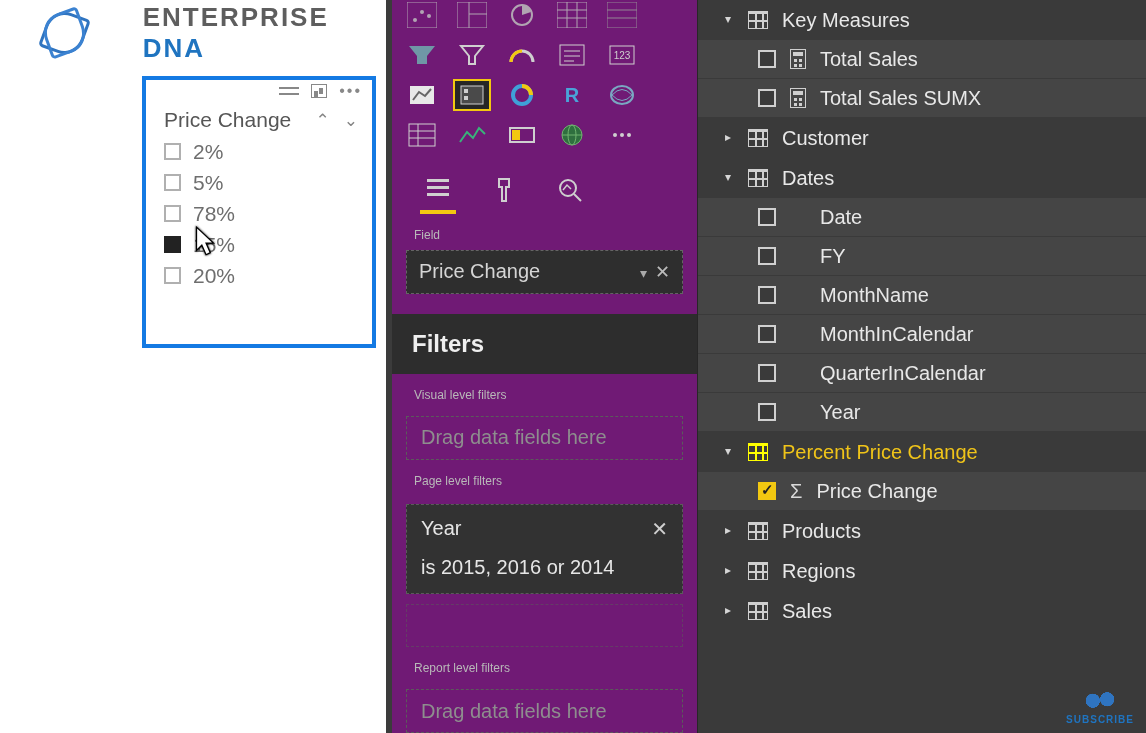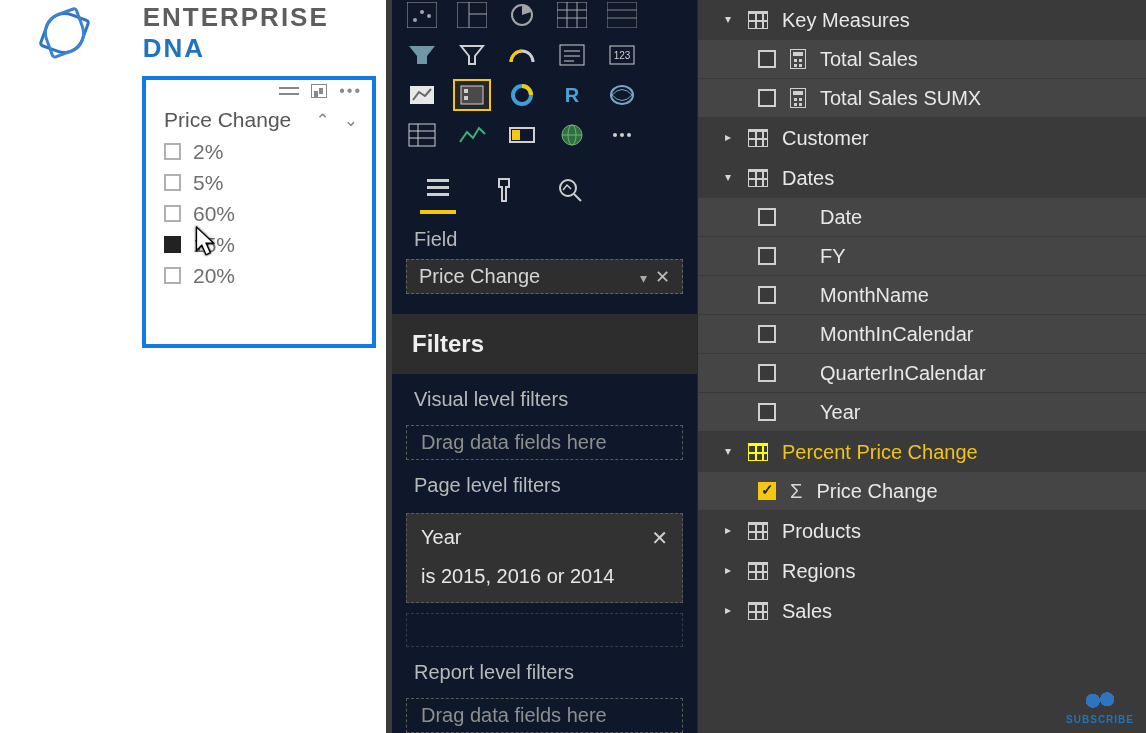--- a/index.html
+++ b/index.html
@@ -67,21 +67,21 @@
     }
     .cursor svg { width:26px; height:34px; filter: drop-shadow(0 0 1px #000); }
     
     
     .canvas-edge { position:absolute; right:0; top:0; bottom:0; width:6px; background:#3b3b3b;}
     
     
     .viz-pane {
       width: 306px;
       height: 100%;
-      background: #0f172a;
+      background: #701a75;
       color: #d9d9d9;
       display:flex; flex-direction:column;
       border-right:1px solid #272727;
     }
     .viz-grid {
       padding: 0 12px 6px 12px;
       display:flex; flex-wrap:wrap; gap: 10px 14px;
     }
     .v-ico {
       width: 36px; height: 30px;
@@ -94,21 +94,21 @@
     .v-ico.dim { opacity:.85 }
     
     .format-tabs {
       display:flex; gap:30px; padding: 10px 22px 0 28px;
       border-bottom: 0;
     }
     .fmt-tab { width:36px; height:48px; display:flex; align-items:center; justify-content:center; color:#cfcfcf;}
     .fmt-tab.active { border-bottom: 4px solid #f2c811; }
     .fmt-tab svg{ width:30px; height:30px;}
     
-    .pane-section-lbl { color:#b9b9b9; font-size:20px; padding: 14px 18px 8px 22px;}
+    .pane-section-lbl { color:#b9b9b9; font-size:12px; padding: 14px 18px 8px 22px;}
     .field-well {
       margin: 0 14px; height:46px;
       border:1px dashed #646464; background:#2e2e2e;
       display:flex; align-items:center; padding:0 12px; color:#d5d5d5;
       font-size:20px; justify-content:space-between;
     }
     .field-well .caret { color:#aaa; font-size:14px; margin-right:8px;}
     .field-well .x { color:#bbb; font-size:18px; }
     
     .filters-header {
@@ -218,21 +218,21 @@
       <div class="s-item">
           <span class="cb"></span>
           <span>2%</span>
         </div>
       <div class="s-item">
           <span class="cb"></span>
           <span>5%</span>
         </div>
       <div class="s-item">
           <span class="cb"></span>
-          <span>60%</span>
+          <span>78%</span>
         </div>
       <div class="s-item sel" style="position:relative;">
         <span class="cb"></span>
           <span>15%</span>
         <span class="cursor">
           <svg viewBox="0 0 24 32">
               <path fill="#fff" stroke="#000" stroke-width="1.2" d="M4 2 L4 24 L9 19 L13 28 L17 26 L13 17 L20 17 Z"></path>
             </svg>
         </span>
       </div>

